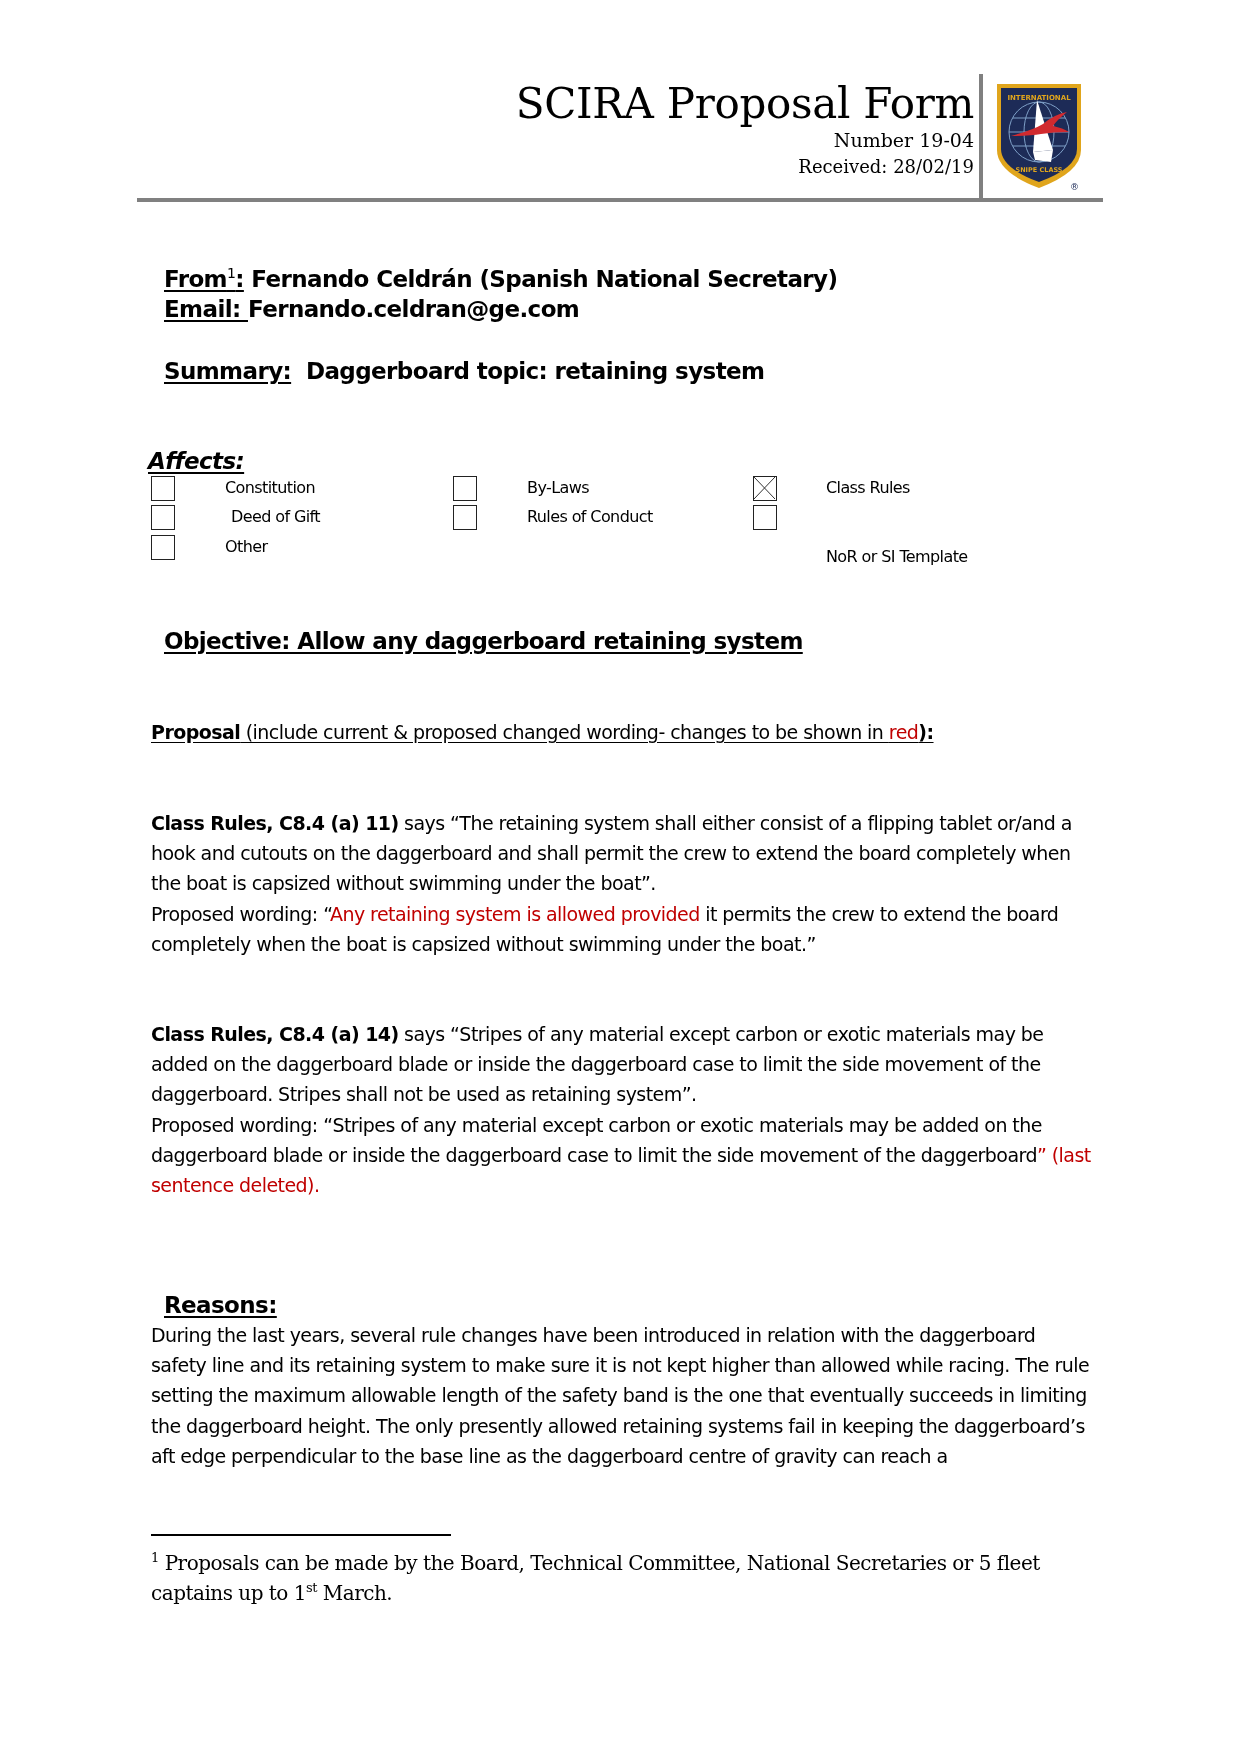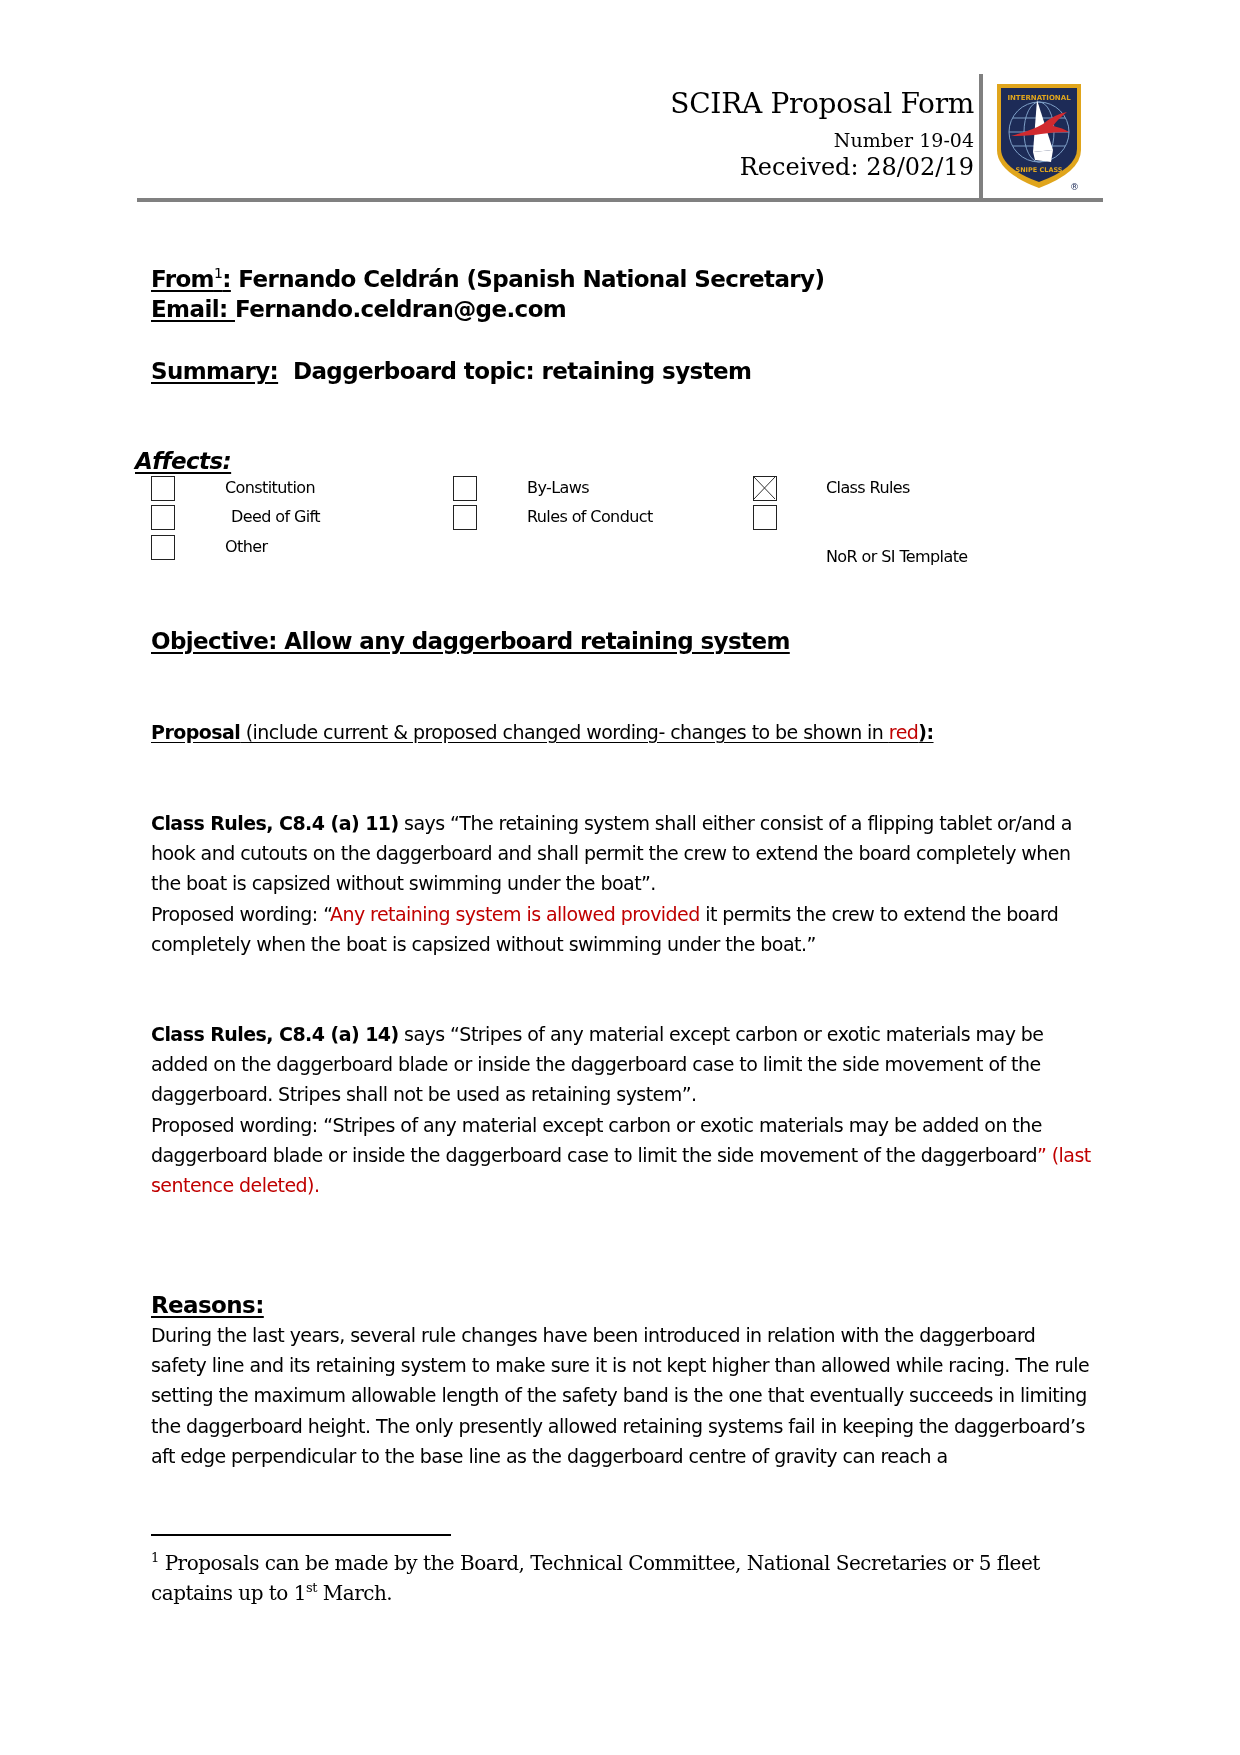--- a/index.html
+++ b/index.html
@@ -1,29 +1,29 @@
 <!DOCTYPE html>
 <html><head>
 <meta charset="utf-8">
 <style>
   html, body { margin: 0; padding: 0; background: #ffffff; }
   body { width: 1240px; height: 1755px; position: relative; overflow: hidden; color: #000; }
   .abs { position: absolute; }
 
   
-  .hdr-title { right: 266px; top: 84px; font-family: "DejaVu Serif", "Liberation Serif", serif; font-size: 28px; line-height: 40px; white-space: nowrap; letter-spacing: -0.3px; }
+  .hdr-title { right: 266px; top: 84px; font-family: "DejaVu Serif", "Liberation Serif", serif; font-size: 42px; line-height: 40px; white-space: nowrap; letter-spacing: -0.3px; }
   .hdr-num { right: 266px; top: 128px; font-family: "DejaVu Serif", "Liberation Serif", serif; font-size: 19px; line-height: 24px; white-space: nowrap; }
-  .hdr-recv { right: 266px; top: 155px; font-family: "DejaVu Serif", "Liberation Serif", serif; font-size: 24px; line-height: 24px; white-space: nowrap; }
+  .hdr-recv { right: 266px; top: 155px; font-family: "DejaVu Serif", "Liberation Serif", serif; font-size: 18px; line-height: 24px; white-space: nowrap; }
   .hdr-vline { left: 979px; top: 74px; width: 4px; height: 128px; background: #808080; }
   .hdr-hline { left: 137px; top: 198px; width: 966px; height: 4px; background: #808080; }
   .logo { left: 993px; top: 80px; width: 92px; height: 112px; }
 
   
   .v { font-family: "DejaVu Sans", "Liberation Sans", sans-serif; }
-  .bold-line { font-size: 23px; font-weight: bold; line-height: 30px; white-space: nowrap; letter-spacing: -0.6px; }
+  .bold-line { font-size: 23px; font-weight: bold; line-height: 30px; white-space: nowrap; letter-spacing: -0.6px; margin-left: 13px; }
   .u { text-decoration: underline; text-underline-offset: 3px; }
   sup.fn { font-size: 14px; font-weight: normal; vertical-align: 9px; line-height: 0; }
 
   .aff-label { font-size: 16px; font-weight: normal; line-height: 30px; white-space: nowrap; letter-spacing: -0.6px; }
   .cb { width: 24px; height: 25px; border: 1.5px solid #222; box-sizing: border-box; background: #fff; }
   .cb svg { display: block; }
 
   .para { left: 151px; width: 940px; font-size: 19px; line-height: 30.2px; letter-spacing: -0.55px; text-align: left; }
   .para-j { text-align: justify; }
   .red { color: #c00000; }

